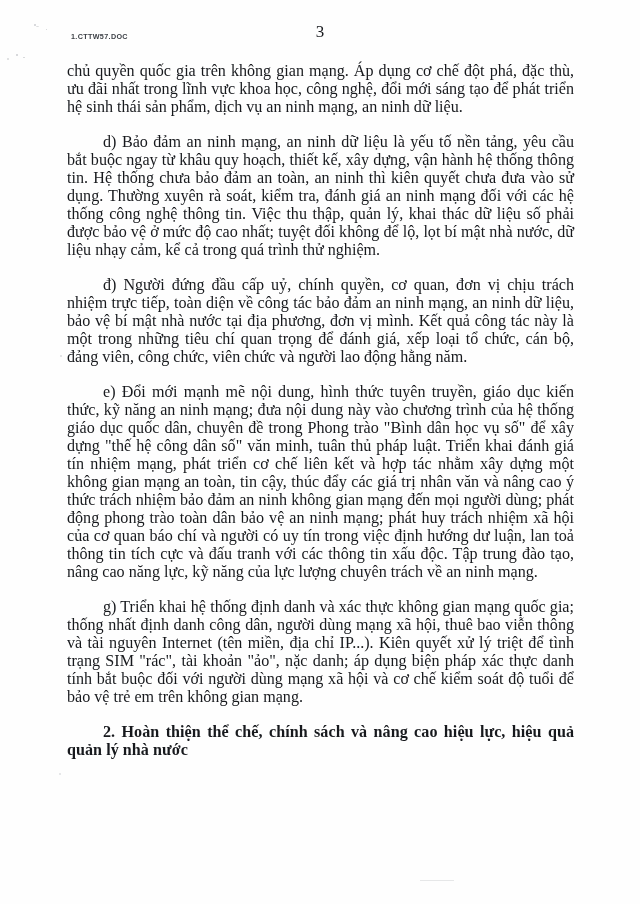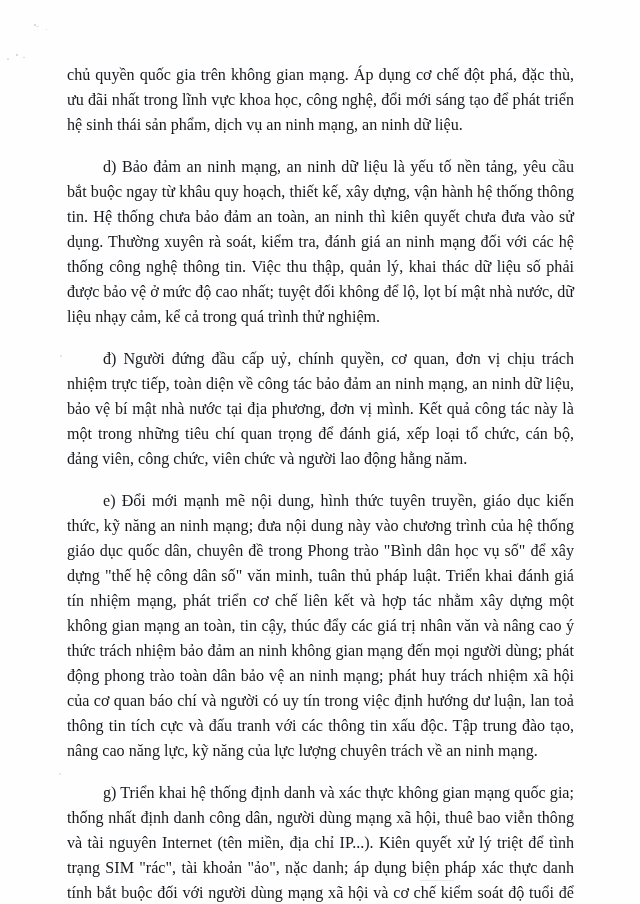--- a/index.html
+++ b/index.html
@@ -69,21 +69,21 @@
   
   #content {
     position: absolute;
     left: 67px;
     top: 62px;
     width: 507px;
   }
   p.para {
     margin: 0 0 0 0;
     font-size: 16.1px;
-    line-height: 25px;
+    line-height: 18px;
     text-align: justify;
     text-justify: inter-word;
     text-indent: 36px;
     color: #17191d;
     hyphens: none;
   }
   p.para.noindent { text-indent: 0; }
   p.gap { margin-top: 17px; }
   p.heading {
     font-weight: bold;
@@ -99,20 +99,24 @@
   <span class="speck s1"></span>
   <span class="speck s2"></span>
   <span class="speck s3"></span>
   <span class="speck s4"></span>
   <span class="speck s5"></span>
   <span class="speck s6"></span>
   <span class="speck s7"></span>
   <span class="speck s8"></span>
   <span class="speck s9"></span>
 
+  <div id="header-band">
+    <div id="doc-code">1.CTTW57.DOC</div>
+    <div id="page-number">3</div>
+  </div>
 
   <div id="content">
       <p class="para noindent">chủ quyền quốc gia trên không gian mạng. Áp dụng cơ chế đột phá, đặc thù, ưu đãi nhất trong lĩnh vực khoa học, công nghệ, đổi mới sáng tạo để phát triển hệ sinh thái sản phẩm, dịch vụ an ninh mạng, an ninh dữ liệu.</p>
       <p class="para gap">d) Bảo đảm an ninh mạng, an ninh dữ liệu là yếu tố nền tảng, yêu cầu bắt buộc ngay từ khâu quy hoạch, thiết kế, xây dựng, vận hành hệ thống thông tin. Hệ thống chưa bảo đảm an toàn, an ninh thì kiên quyết chưa đưa vào sử dụng. Thường xuyên rà soát, kiểm tra, đánh giá an ninh mạng đối với các hệ thống công nghệ thông tin. Việc thu thập, quản lý, khai thác dữ liệu số phải được bảo vệ ở mức độ cao nhất; tuyệt đối không để lộ, lọt bí mật nhà nước, dữ liệu nhạy cảm, kể cả trong quá trình thử nghiệm.</p>
       <p class="para gap">đ) Người đứng đầu cấp uỷ, chính quyền, cơ quan, đơn vị chịu trách nhiệm trực tiếp, toàn diện về công tác bảo đảm an ninh mạng, an ninh dữ liệu, bảo vệ bí mật nhà nước tại địa phương, đơn vị mình. Kết quả công tác này là một trong những tiêu chí quan trọng để đánh giá, xếp loại tổ chức, cán bộ, đảng viên, công chức, viên chức và người lao động hằng năm.</p>
       <p class="para gap">e) Đổi mới mạnh mẽ nội dung, hình thức tuyên truyền, giáo dục kiến thức, kỹ năng an ninh mạng; đưa nội dung này vào chương trình của hệ thống giáo dục quốc dân, chuyên đề trong Phong trào "Bình dân học vụ số" để xây dựng "thế hệ công dân số" văn minh, tuân thủ pháp luật. Triển khai đánh giá tín nhiệm mạng, phát triển cơ chế liên kết và hợp tác nhằm xây dựng một không gian mạng an toàn, tin cậy, thúc đẩy các giá trị nhân văn và nâng cao ý thức trách nhiệm bảo đảm an ninh không gian mạng đến mọi người dùng; phát động phong trào toàn dân bảo vệ an ninh mạng; phát huy trách nhiệm xã hội của cơ quan báo chí và người có uy tín trong việc định hướng dư luận, lan toả thông tin tích cực và đấu tranh với các thông tin xấu độc. Tập trung đào tạo, nâng cao năng lực, kỹ năng của lực lượng chuyên trách về an ninh mạng.</p>
       <p class="para gap">g) Triển khai hệ thống định danh và xác thực không gian mạng quốc gia; thống nhất định danh công dân, người dùng mạng xã hội, thuê bao viễn thông và tài nguyên Internet (tên miền, địa chỉ IP...). Kiên quyết xử lý triệt để tình trạng SIM "rác", tài khoản "ảo", nặc danh; áp dụng biện pháp xác thực danh tính bắt buộc đối với người dùng mạng xã hội và cơ chế kiểm soát độ tuổi để bảo vệ trẻ em trên không gian mạng.</p>
       <p class="para heading gap">2. Hoàn thiện thể chế, chính sách và nâng cao hiệu lực, hiệu quả quản lý nhà nước</p>
     </div>
 

